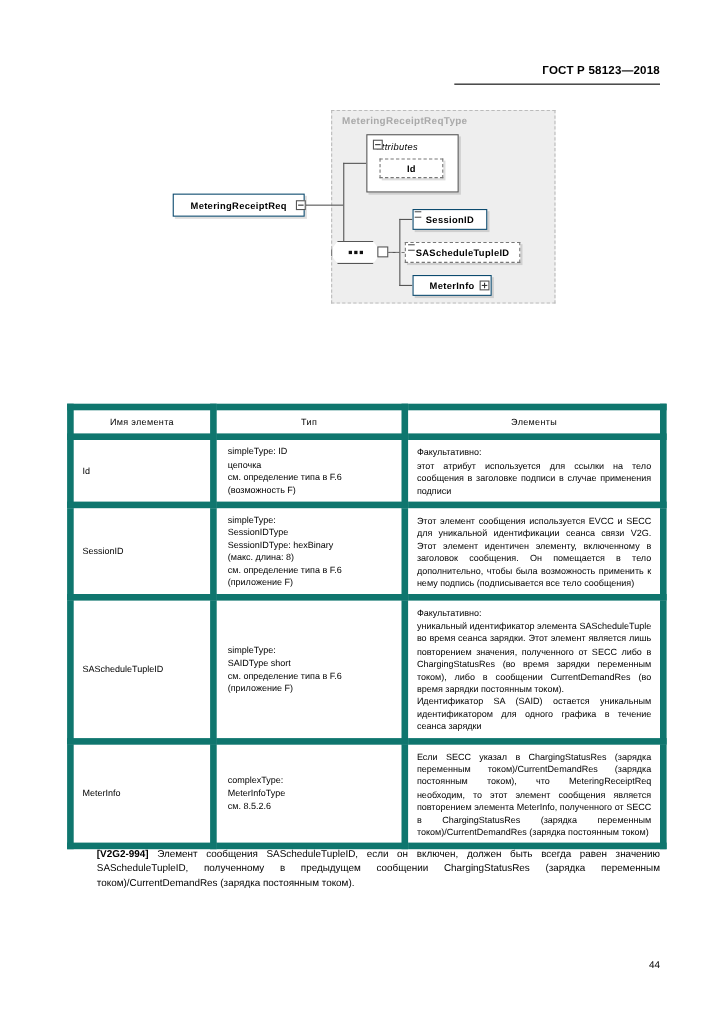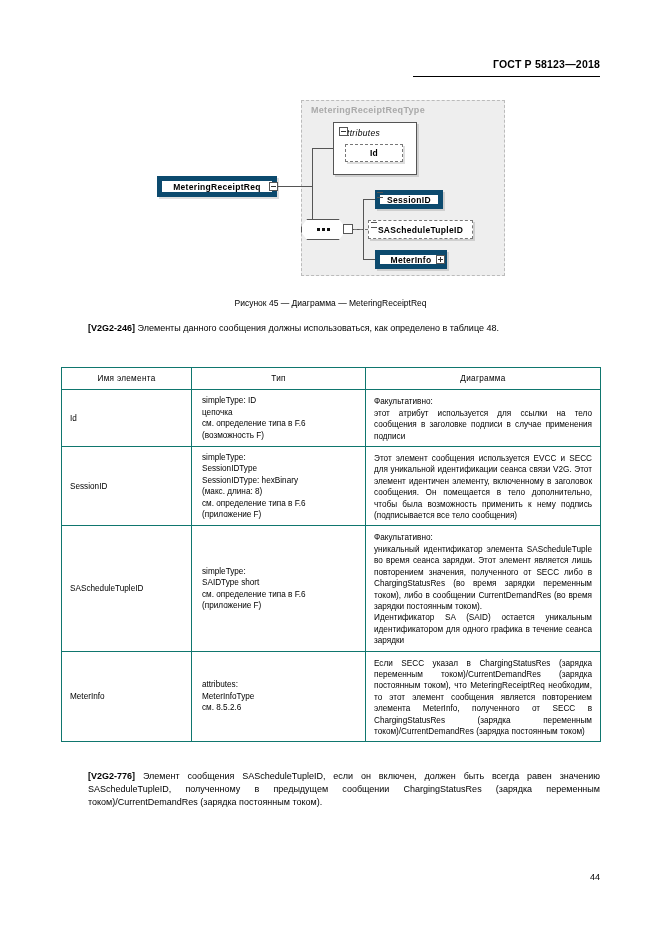--- a/index.html
+++ b/index.html
@@ -75,21 +75,21 @@
     font-size: 9px;
     font-weight: bold;
     color: #aaaaaa;
     letter-spacing: 0.3px;
   }
 
   
   .node {
     position: absolute;
     background: #ffffff;
-    border: 5px solid #0c4a6e;
+    border: 1px solid #0c4a6e;
     box-sizing: border-box;
     font-size: 8.5px;
     font-weight: bold;
     letter-spacing: 0.3px;
     display: flex;
     align-items: center;
     justify-content: center;
     box-shadow: 2px 2px 0 rgba(0,0,0,0.13);
   }
   .node.dashed {
@@ -278,21 +278,21 @@
   
   table.semantics {
     position: absolute;
     left: 61px;
     top: 367px;
     width: 539px;
     border-collapse: collapse;
     table-layout: fixed;
   }
   table.semantics td, table.semantics th {
-    border: 1px solid #0f766e;
+    border: 6px solid #0f766e;
     vertical-align: middle;
     padding: 4px 6px 4px 6px;
     font-size: 8.2px;
     line-height: 11.4px;
     font-weight: normal;
   }
   table.semantics thead th {
     text-align: center;
     padding-top: 5px;
     padding-bottom: 5px;
@@ -398,38 +398,34 @@
       <div class="type-marker tm-sastuple"></div>
 
       <div class="node meterinfo-node">
         <span>MeterInfo</span>
       </div>
       <div class="box-icon plus meterinfo-expand"></div>
 
     </div>
   </div>
 
-  <div class="fig-caption">Рисунок 45 — Диаграмма — MeteringReceiptReq</div>
-
-  <div class="para para-246">
-    <span class="tag">[V2G2-246]</span><span> Элементы данного сообщения должны использоваться, как определено в таблице 48.</span>
-  </div>
+
 
 
   <table class="semantics">
     <colgroup>
       <col class="col1">
         <col class="col2">
         <col class="col3">
     </colgroup>
     <thead>
       <tr>
         <th>Имя элемента</th>
         <th>Тип</th>
-        <th>Диаграмма</th>
+        <th>Элементы</th>
       </tr>
     </thead>
     <tbody>
       <tr>
         <td class="c-name">Id</td>
         <td class="c-type nowrapline">simpleType: ID
 цепочка
 см. определение типа в F.6
 (возможность F)</td>
         <td class="c-sem nowrapline">Факультативно:
@@ -450,27 +446,27 @@
         <td class="c-type nowrapline">simpleType:
 SAIDType short
 см. определение типа в F.6
 (приложение F)</td>
         <td class="c-sem nowrapline">Факультативно:
 уникальный идентификатор элемента SAScheduleTuple во время сеанса зарядки. Этот элемент является лишь повторением значения, полученного от SECC либо в ChargingStatusRes (во время зарядки переменным током), либо в сообщении CurrentDemandRes (во время зарядки постоянным током).
 Идентификатор SA (SAID) остается уникальным идентификатором для одного графика в течение сеанса зарядки</td>
       </tr>
       <tr>
         <td class="c-name">MeterInfo</td>
-        <td class="c-type nowrapline">attributes:
+        <td class="c-type nowrapline">complexType:
 MeterInfoType
 см. 8.5.2.6</td>
         <td class="c-sem nowrapline">Если SECC указал в ChargingStatusRes (зарядка переменным током)/CurrentDemandRes (зарядка постоянным током), что MeteringReceiptReq необходим, то этот элемент сообщения является повторением элемента MeterInfo, полученного от SECC в ChargingStatusRes (зарядка переменным током)/CurrentDemandRes (зарядка постоянным током)</td>
       </tr>
     </tbody>
   </table>
 
   <div class="para para-776">
-    <span class="tag">[V2G2-776]</span><span> Элемент сообщения SAScheduleTupleID, если он включен, должен быть всегда равен значению SAScheduleTupleID, полученному в предыдущем сообщении ChargingStatusRes (зарядка переменным током)/CurrentDemandRes (зарядка постоянным током).</span>
+    <span class="tag">[V2G2-994]</span><span> Элемент сообщения SAScheduleTupleID, если он включен, должен быть всегда равен значению SAScheduleTupleID, полученному в предыдущем сообщении ChargingStatusRes (зарядка переменным током)/CurrentDemandRes (зарядка постоянным током).</span>
   </div>
 
   <div class="page-number">44</div>
 
 </div>
 
 </body></html>

